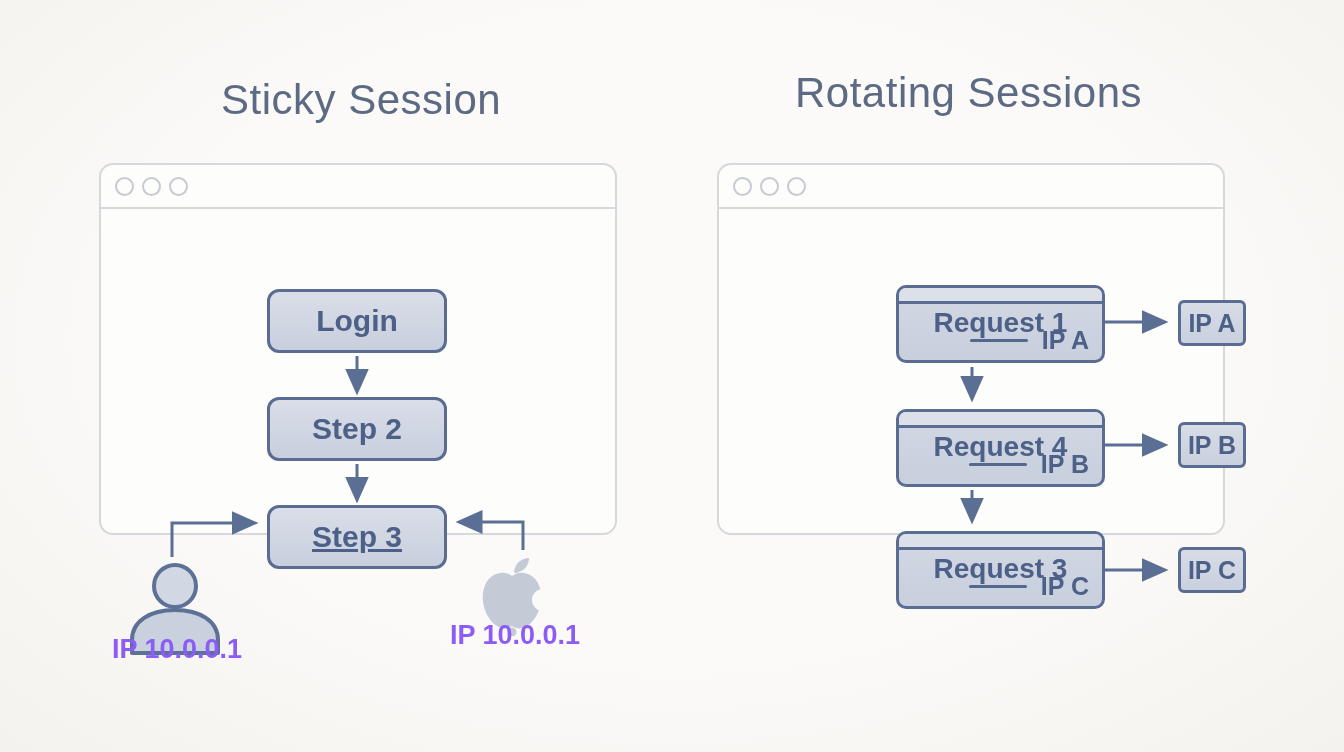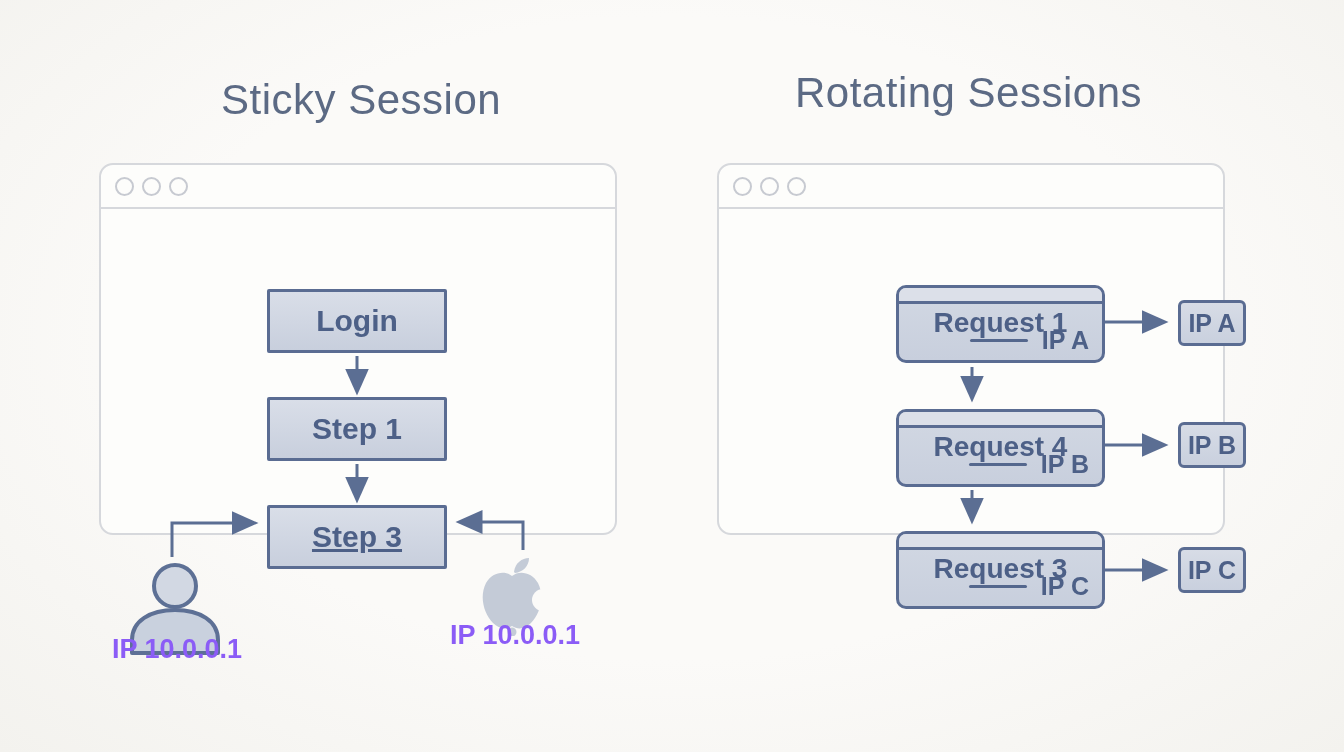--- a/index.html
+++ b/index.html
@@ -42,21 +42,21 @@
   }
 
   
   .connectors{position:absolute;left:0;top:0;z-index:3;pointer-events:none;}
 
   
   .flow-box{
     position:absolute;left:267px;width:174px;height:58px;
     background:linear-gradient(180deg,#dade e8,#c8cfdd);
     background:linear-gradient(180deg,#d9dee8,#c8cfdd);
-    border:3px solid #5a6c92;border-radius:2px;
+    border:3px solid #5a6c92;border-radius:12px;
     display:flex;align-items:center;justify-content:center;
     font-size:30px;font-weight:700;color:#4d6087;
     z-index:4;
   }
   .flow-box.b0{top:289px;}
   .flow-box.b1{top:397px;}
   .flow-box.b2{top:505px;text-decoration:underline;}
 
   
   .request-box{
@@ -148,21 +148,21 @@
       <path d="M523,550 V522 H460" marker-end="url(#ah)"></path>
       <path d="M972,367 V398" marker-end="url(#ah)"></path>
       <path d="M972,490 V520" marker-end="url(#ah)"></path>
       <path d="M1087,322 H1164" marker-end="url(#ah)"></path>
       <path d="M1087,445 H1164" marker-end="url(#ah)"></path>
       <path d="M1087,570 H1164" marker-end="url(#ah)"></path>
     </g>
   </svg>
 
   <div class="flow-box b0">Login</div>
-  <div class="flow-box b1">Step 1</div>
+  <div class="flow-box b1">Step 2</div>
   <div class="flow-box b2">Step 3</div>
 
   <div class="client-icon user">
     <svg width="112" height="95" viewBox="0 0 112 95">
       <circle cx="55" cy="26" r="21" fill="#d2d8e3" stroke="#5d7095" stroke-width="4"></circle>
       <path d="M12,93 L12,80 C12,61 30,50 55,50 C80,50 98,61 98,80 L98,93 Z" fill="#c9d1de" stroke="#5d7095" stroke-width="4" stroke-linejoin="round"></path>
     </svg>
   </div>
   <div class="ip-label user">IP 10.0.0.1</div>
 

